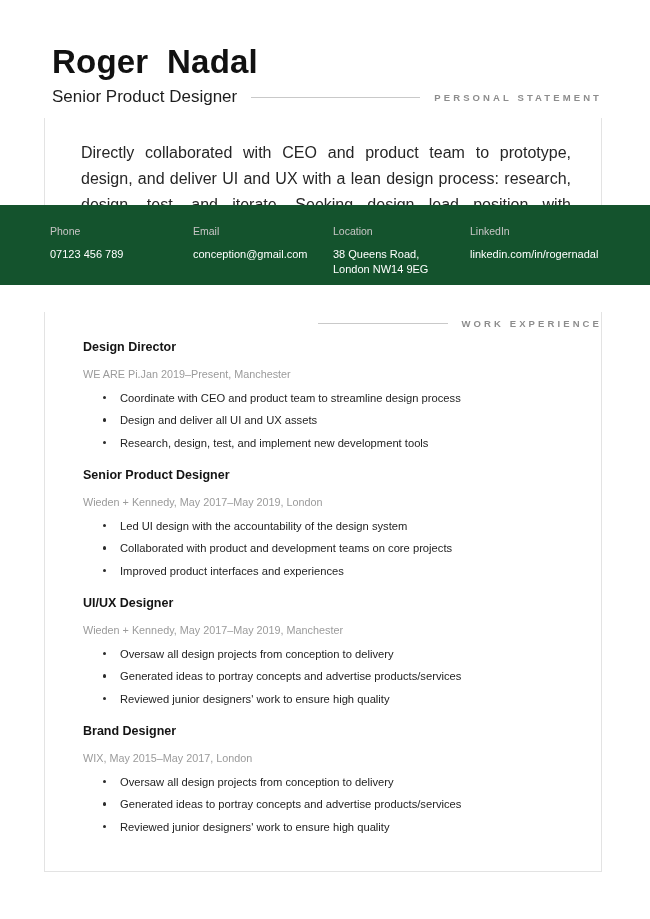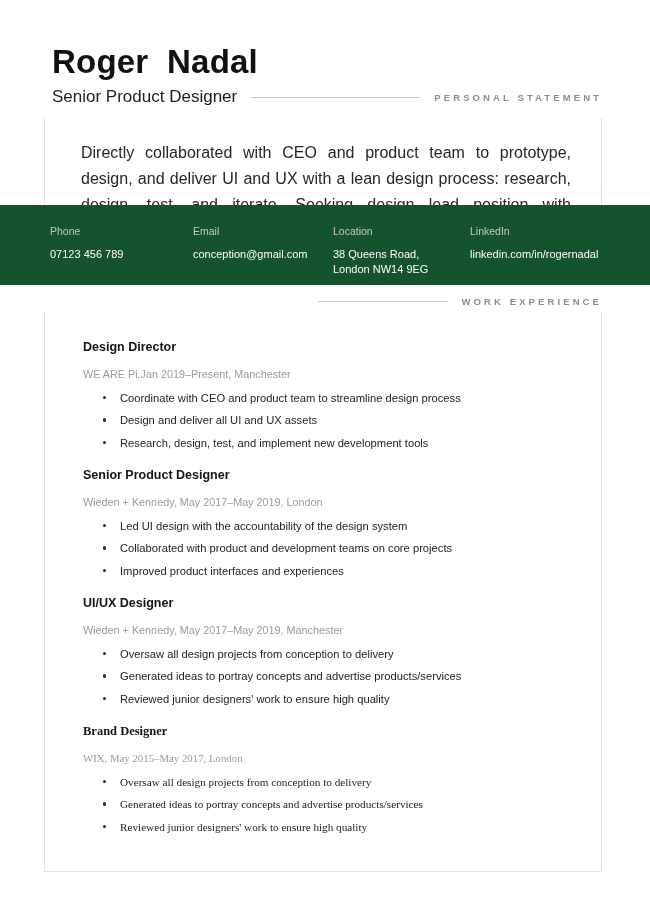--- a/index.html
+++ b/index.html
@@ -101,21 +101,21 @@
   .contact-value {
     font-size: 11px;
     color: #ffffff;
     line-height: 1.38;
     white-space: pre-line;
   }
 
   
   .work-header {
     position: absolute;
-    top: 296px;
+    top: 318px;
     left: 44px;
     right: 48px;
     display: flex;
     align-items: center;
     justify-content: flex-end;
   }
   .work-header .rule { max-width: 160px; flex: 0 0 130px; }
 
   .work-box {
     position: absolute;
@@ -123,21 +123,21 @@
     left: 44px;
     width: 558px;
     height: 560px;
     border: 1px solid #e3e3e3;
     border-top: none;
     padding: 28px 32px 0 38px;
   }
   .job {
     margin-bottom: 18px;
   }
-  .job:last-child { margin-bottom: 0; font-family: Liberation Serif, serif; }
+  .job:last-child { margin-bottom: 0; }
   .job-name {
     font-size: 12.5px;
     font-weight: bold;
     color: #141414;
     line-height: 1.2;
     margin: 0 0 13px 0;
   }
   .job-meta {
     font-size: 10.8px;
     color: #9b9b9b;

